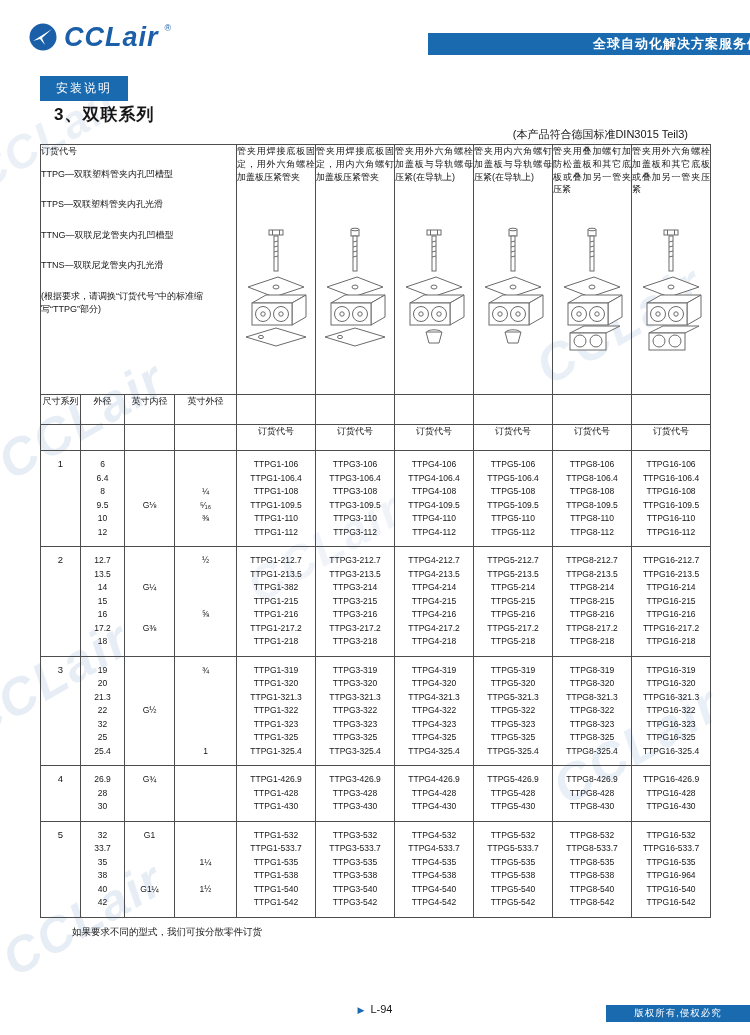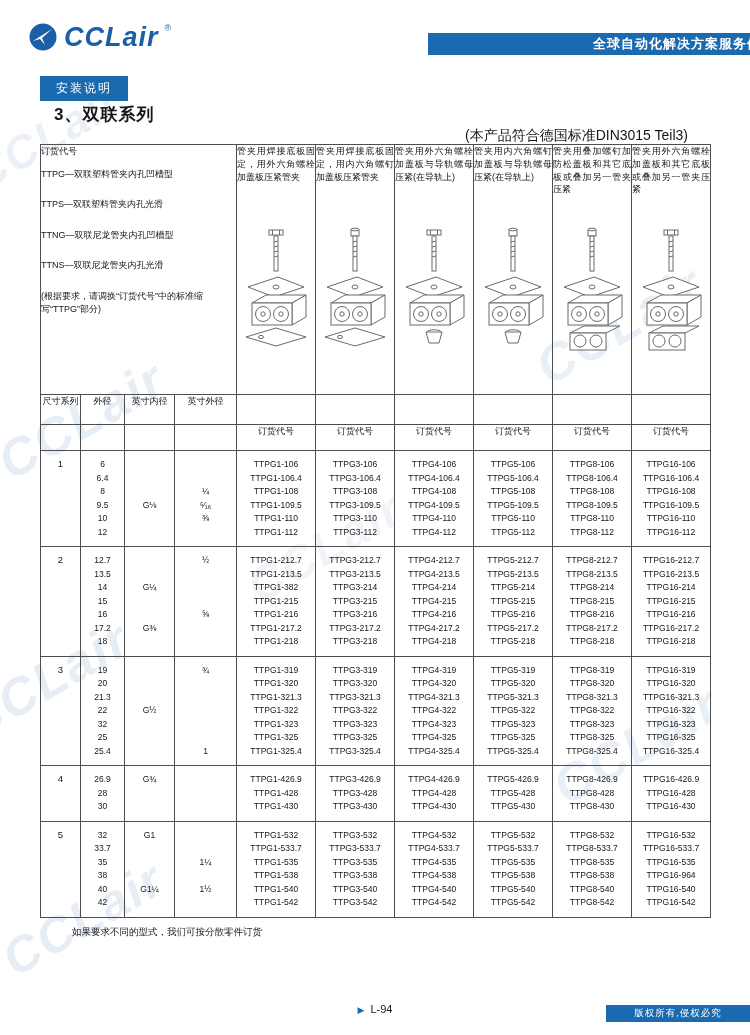--- a/index.html
+++ b/index.html
@@ -22,21 +22,21 @@
     position:absolute;top:33px;left:428px;width:375px;height:22px;background:#1a6ab0;
     color:#fff;display:flex;align-items:center;justify-content:flex-end;
     padding:0;box-sizing:border-box;font-size:13px;font-weight:bold;letter-spacing:1px;z-index:2;
   }
   .tagline-bar span{margin-right:14px;}
   .section-badge{
     position:absolute;top:76px;left:40px;background:#1a6ab0;color:#fff;
     font-size:12px;letter-spacing:2px;padding:4px 16px 4px 16px;z-index:2;
   }
   .page-title{position:absolute;top:103px;left:54px;font-size:17px;font-weight:bold;letter-spacing:1px;z-index:2;}
-  .standard-note{position:absolute;top:127px;right:62px;font-size:14px;z-index:2;}
+  .standard-note{position:absolute;top:127px;right:62px;font-size:11px;z-index:2;}
   
   table.main{
     position:absolute;top:144px;left:40px;width:670px;z-index:1;
     border-collapse:collapse;table-layout:fixed;background:transparent;
   }
   table.main td{border:1px solid #4d4d4d;vertical-align:top;padding:0;box-sizing:border-box;}
   
   td.left-panel{padding:8px 10px;font-size:9px;line-height:1.4;}
   .lp-title{margin-bottom:10px;}
   .lp-line{margin-bottom:18px;white-space:nowrap;}

